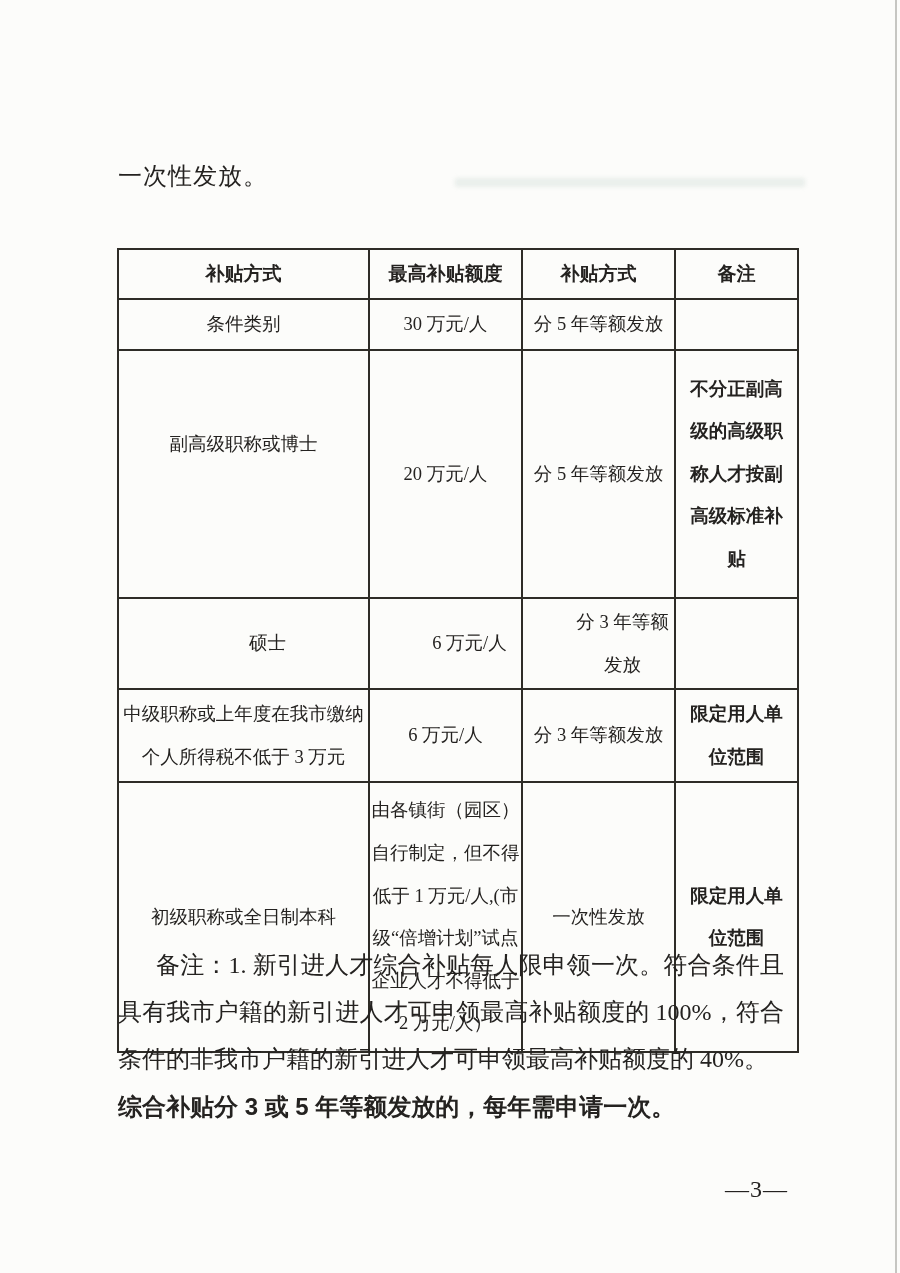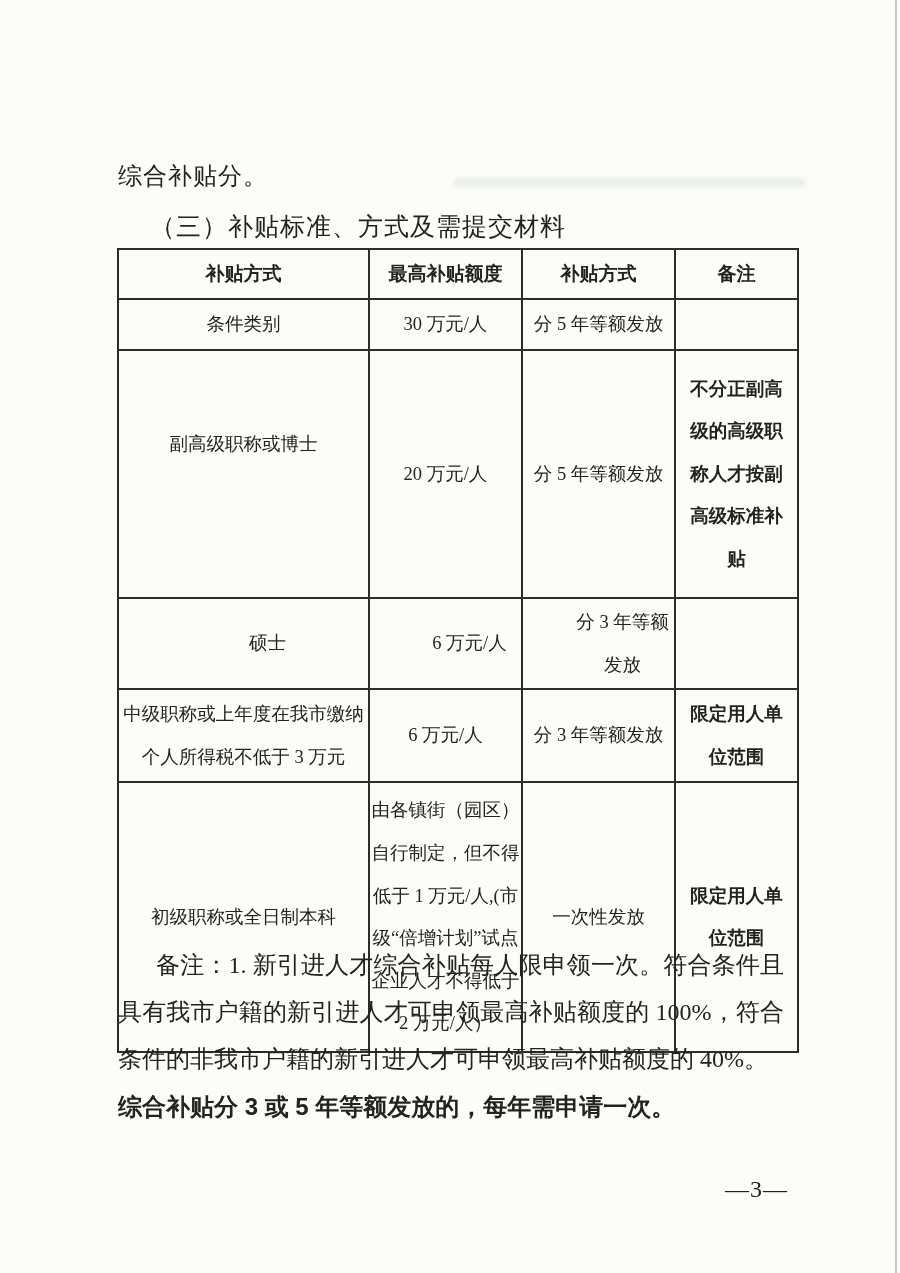--- a/index.html
+++ b/index.html
@@ -84,23 +84,22 @@
   .smudge {
     position: absolute; left: 455px; top: 178px; width: 350px; height: 9px;
     background: rgba(188, 204, 197, .28); filter: blur(2px);
   }
 </style>
 </head>
 <body>
 
 <div class="page">
 
-  <div class="intro">综合补贴分。</div>
+  <div class="intro">一次性发放。</div>
 
-  <div class="heading">（三）补贴标准、方式及需提交材料</div>
 
   <div class="table-wrap">
     <table class="subsidy-table">
       <colgroup>
         <col class="c1">
           <col class="c2">
           <col class="c3">
           <col class="c4">
       </colgroup>
       <thead>

